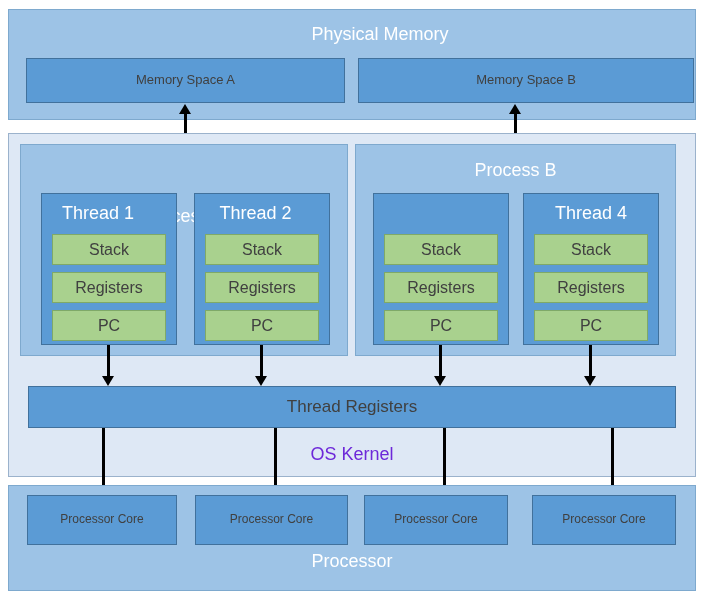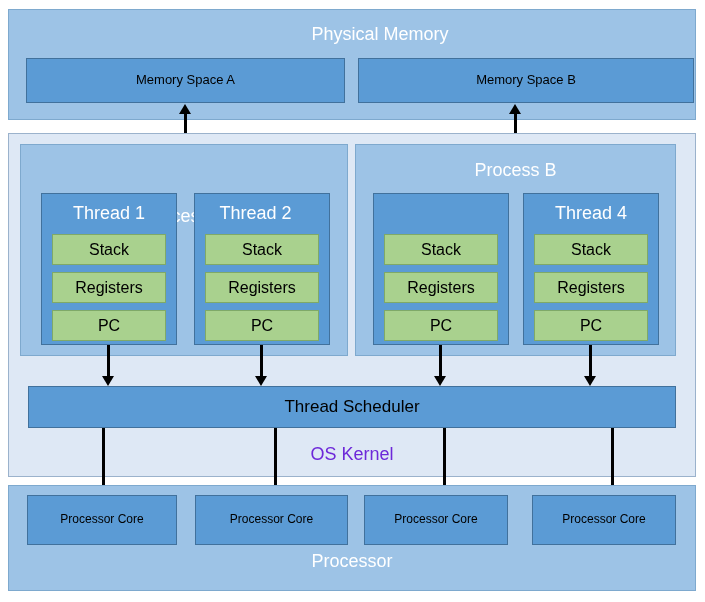--- a/index.html
+++ b/index.html
@@ -17,21 +17,21 @@
     background: #ffffff;
     overflow: hidden;
   }
   .box {
     position: absolute;
     box-sizing: border-box;
     display: flex;
     align-items: center;
     justify-content: center;
     text-align: center;
-    color: #000000;
+    color: #404040;
     line-height: 1.1;
   }
   
   .shell-light {
     background: #9DC3E6;
     border: 1px solid #7EA9CE;
   }
   .shell-pale {
     background: #DEE8F5;
     border: 1px solid #9BB2CC;
@@ -127,21 +127,21 @@
       <div class="shaft"></div>
   </div>
 
   <div class="box shell-pale" style="left:8px; top:133px; width:688px; height:344px;"></div>
   <div class="shell-title dark" style="left:8px; top:444px; width:688px;">OS Kernel</div>
 
   <div class="box shell-light" style="left:20px; top:144px; width:328px; height:212px;"></div>
   <div class="shell-title lbl-process" style="left:20px; top:160px; width:328px;margin-top:46px;">Process A</div>
 
   <div class="box panel-mid" style="left:41px; top:193px; width:136px; height:152px;"></div>
-  <div class="shell-title lbl-thread" style="left:41px; top:203px; width:136px;">Thread 1</div>
+  <div class="shell-title lbl-thread" style="left:30px; top:203px; width:136px;">Thread 1</div>
   <div class="box panel-green lbl-slot" style="left:52px; top:234px; width:114px; height:31px;">
     <span>Stack</span>
   </div>
   <div class="box panel-green lbl-slot" style="left:52px; top:272px; width:114px; height:31px;">
     <span>Registers</span>
   </div>
   <div class="box panel-green lbl-slot" style="left:52px; top:310px; width:114px; height:31px;">
     <span>PC</span>
   </div>
 
@@ -194,21 +194,21 @@
   <div class="arrow down" style="left:433px; top:345px; width:14px; height:41px;">
     <div class="shaft"></div>
       <div class="head"></div>
   </div>
   <div class="arrow down" style="left:583px; top:345px; width:14px; height:41px;">
     <div class="shaft"></div>
       <div class="head"></div>
   </div>
 
   <div class="box panel-mid lbl-sched" style="left:28px; top:386px; width:648px; height:42px;">
-    <span>Thread Scheduler</span>
+    <span>Thread Registers</span>
   </div>
 
   <div class="arrow down" style="left:96px; top:428px; width:14px; height:67px;">
     <div class="shaft"></div>
       <div class="head"></div>
   </div>
   <div class="arrow down" style="left:268px; top:428px; width:14px; height:67px;">
     <div class="shaft"></div>
       <div class="head"></div>
   </div>

